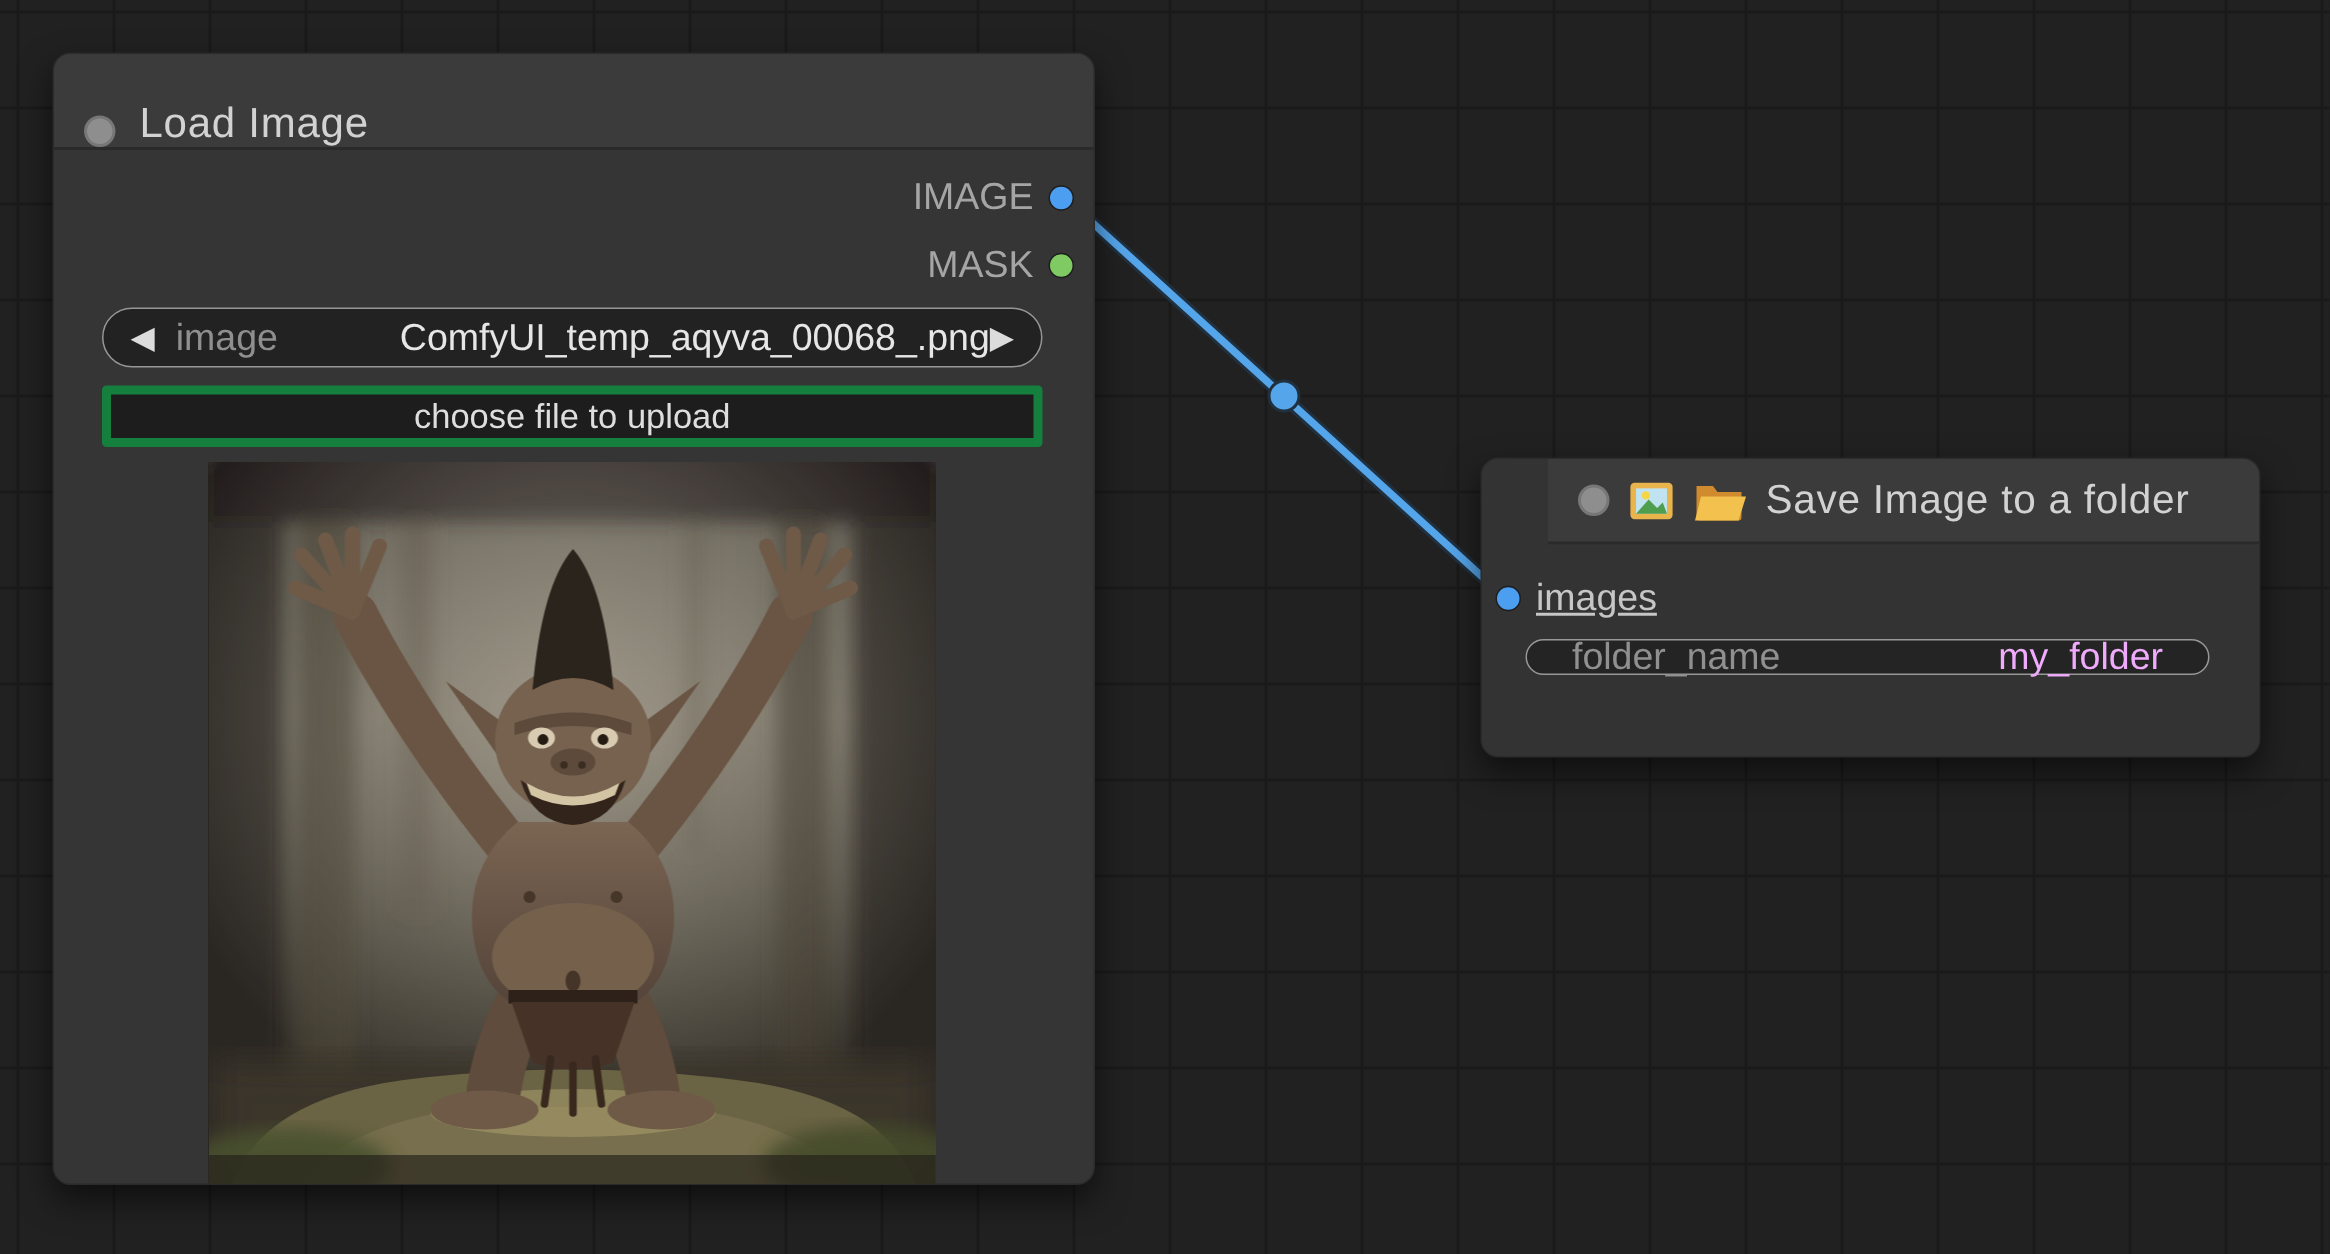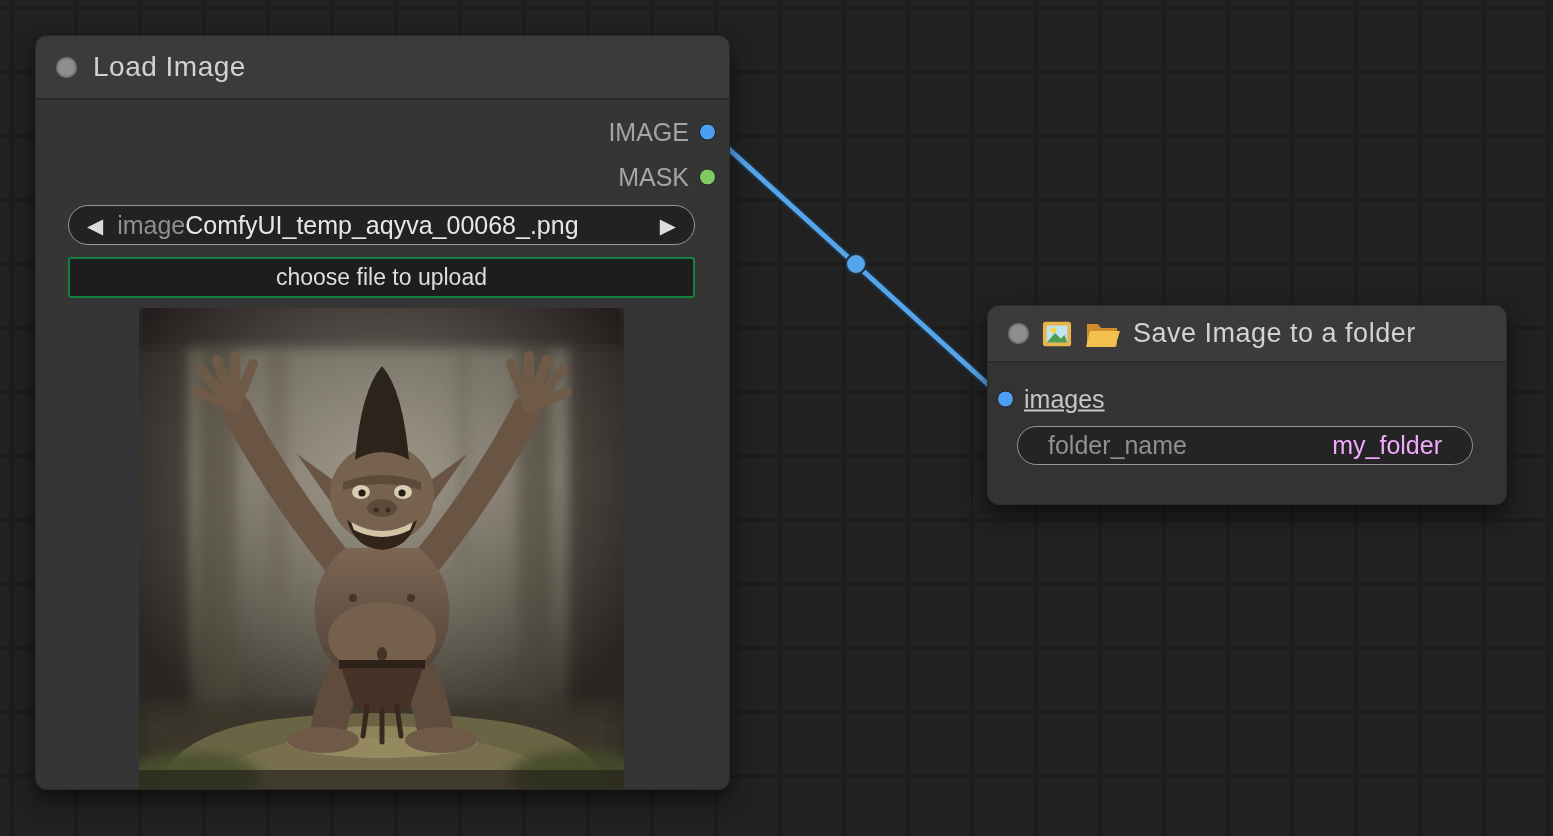--- a/index.html
+++ b/index.html
@@ -27,22 +27,22 @@
     border-radius:12px; box-shadow:0 10px 22px rgba(0,0,0,.55);
     overflow:hidden;
   }
   .load-node { left:35px; top:35px; width:695px; height:755px; }
   .save-node { left:987px; top:305px; width:520px; height:200px; background:#333333; }
 
   .node-title {
     display:flex; align-items:center; gap:16px;
     padding:0 20px; background:#3b3b3b; border-bottom:2px solid #2a2a2a;
   }
-  .load-node .node-title { height:64px; }
-  .save-node .node-title { height:57px; gap:12px; }
+  .load-node .node-title { height:64px;align-items:flex-end; }
+  .save-node .node-title { height:57px; gap:12px;margin-left:44px; }
   .collapse-dot {
     width:21px; height:21px; border-radius:50%;
     background:#8e8e8e; border:2px solid #777; flex:0 0 auto;
   }
   .title-text { font-size:28px; color:#d2d2d2; letter-spacing:.5px; }
   .save-node .title-text { font-size:27px; }
   .title-icon { display:flex; align-items:center; flex:0 0 auto; }
 
   .slot { position:absolute; display:flex; align-items:center; gap:10px; transform:translateY(-50%); }
   .slot-label { font-size:25px; color:#a5a5a5; }
@@ -54,34 +54,34 @@
   .output-slot { right:13px; }
   .input-slot { left:9px; }
 
   .combo-widget {
     position:absolute; left:32px; top:169px; width:627px; height:40px;
     background:#222; border:1px solid #979797; border-radius:20px;
     display:flex; align-items:center; padding:0 18px; font-size:25px;
   }
   .arrow { color:#dcdcdc; font-size:21px; line-height:1; }
   .combo-label { color:#8f8f8f; margin-left:14px; }
-  .combo-value { flex:1; text-align:left; color:#e6e6e6; }
+  .combo-value { flex:1; text-align:right; color:#e6e6e6; }
 
   .upload-btn {
     position:absolute; left:32px; top:221px; width:627px; height:41px;
-    background:#1d1d1d; border:2px solid #15803d; border-radius:3px;
+    background:#1d1d1d; border:6px solid #15803d; border-radius:3px;
     color:#dedede; font-size:23px; font-family:"Liberation Sans", sans-serif;
     cursor:pointer;
   }
 
   .preview { position:absolute; left:103px; top:272px; width:485px; height:483px; }
   .preview svg { display:block; }
 
   .folder-widget {
-    position:absolute; left:29px; top:120px; width:456px; height:39px;
+    position:absolute; left:29px; top:120px; width:456px; height:24px;
     background:#242424; border:1px solid #979797; border-radius:20px;
     display:flex; align-items:center; justify-content:space-between;
     padding:0 30px; font-size:25px;
   }
   .folder-label { color:#909090; }
   .folder-value { color:#f0abfc; }
 </style>
 </head>
 <body>
 

